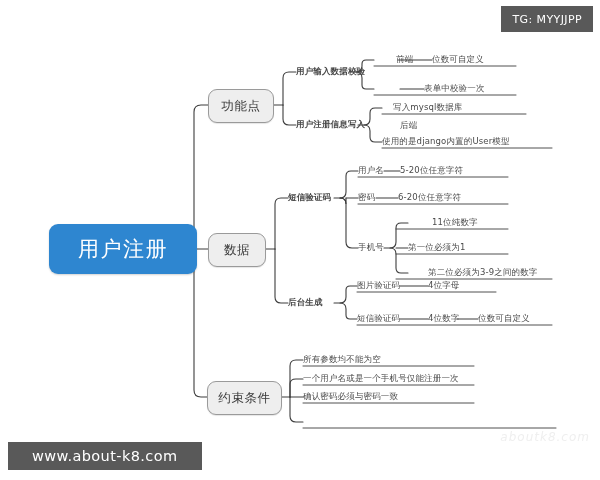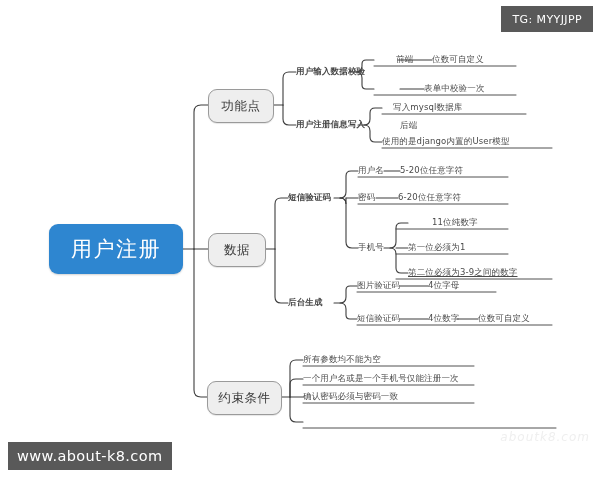--- a/index.html
+++ b/index.html
@@ -35,29 +35,29 @@
   }
   #chip-tg {
     right: 7px; top: 6px;
     height: 26px;
     padding: 0 11px;
     font-size: 11px;
   }
   #chip-site {
     left: 8px; bottom: 10px;
     height: 28px;
-    padding: 0 9px;
+    padding: 0 24px;
     font-size: 14.5px;
   }
 
   
   #root-node {
     position: absolute;
     left: 49px; top: 224px;
-    width: 134px; height: 50px;
+    width: 148px; height: 50px;
     background: #2e86d0;
     border-radius: 9px;
     display: flex;
     align-items: center;
     justify-content: center;
     color: #ffffff;
     font-size: 21px;
     letter-spacing: 1.5px;
     box-shadow: 0 1px 2px rgba(0,0,0,0.18);
   }
@@ -204,21 +204,21 @@
 
   <div class="leaf" style="left:358px; top:165px;">用户名</div>
   <div class="leaf" style="left:400px; top:165px;">5-20位任意字符</div>
 
   <div class="leaf" style="left:358px; top:192px;">密码</div>
   <div class="leaf" style="left:398px; top:192px;">6-20位任意字符</div>
 
   <div class="leaf" style="left:358px; top:242px;">手机号</div>
   <div class="leaf" style="left:408px; top:217px;margin-left:24px;">11位纯数字</div>
   <div class="leaf" style="left:408px; top:242px;">第一位必须为1</div>
-  <div class="leaf" style="left:408px; top:267px;text-decoration:underline;">第二位必须为3-9之间的数字</div>
+  <div class="leaf" style="left:428px; top:267px;">第二位必须为3-9之间的数字</div>
 
   <div class="leaf mid" style="left:288px; top:297px;">后台生成</div>
 
   <div class="leaf" style="left:357px; top:280px;">图片验证码</div>
   <div class="leaf" style="left:428px; top:280px;">4位字母</div>
 
   <div class="leaf" style="left:357px; top:313px;">短信验证码</div>
   <div class="leaf" style="left:428px; top:313px;">4位数字</div>
   <div class="leaf" style="left:478px; top:313px;">位数可自定义</div>
 

